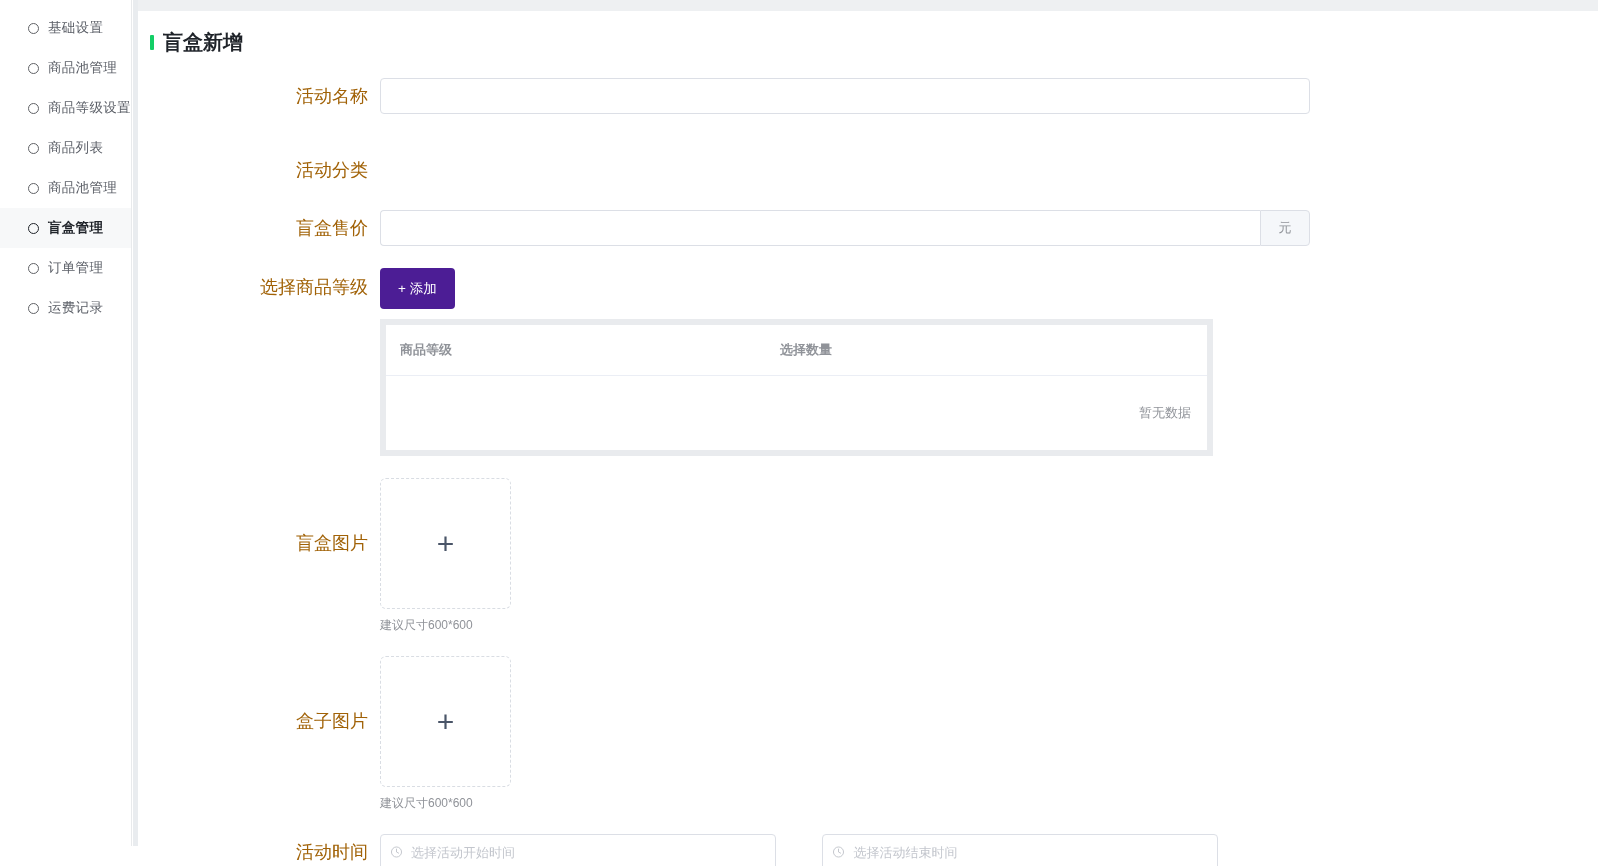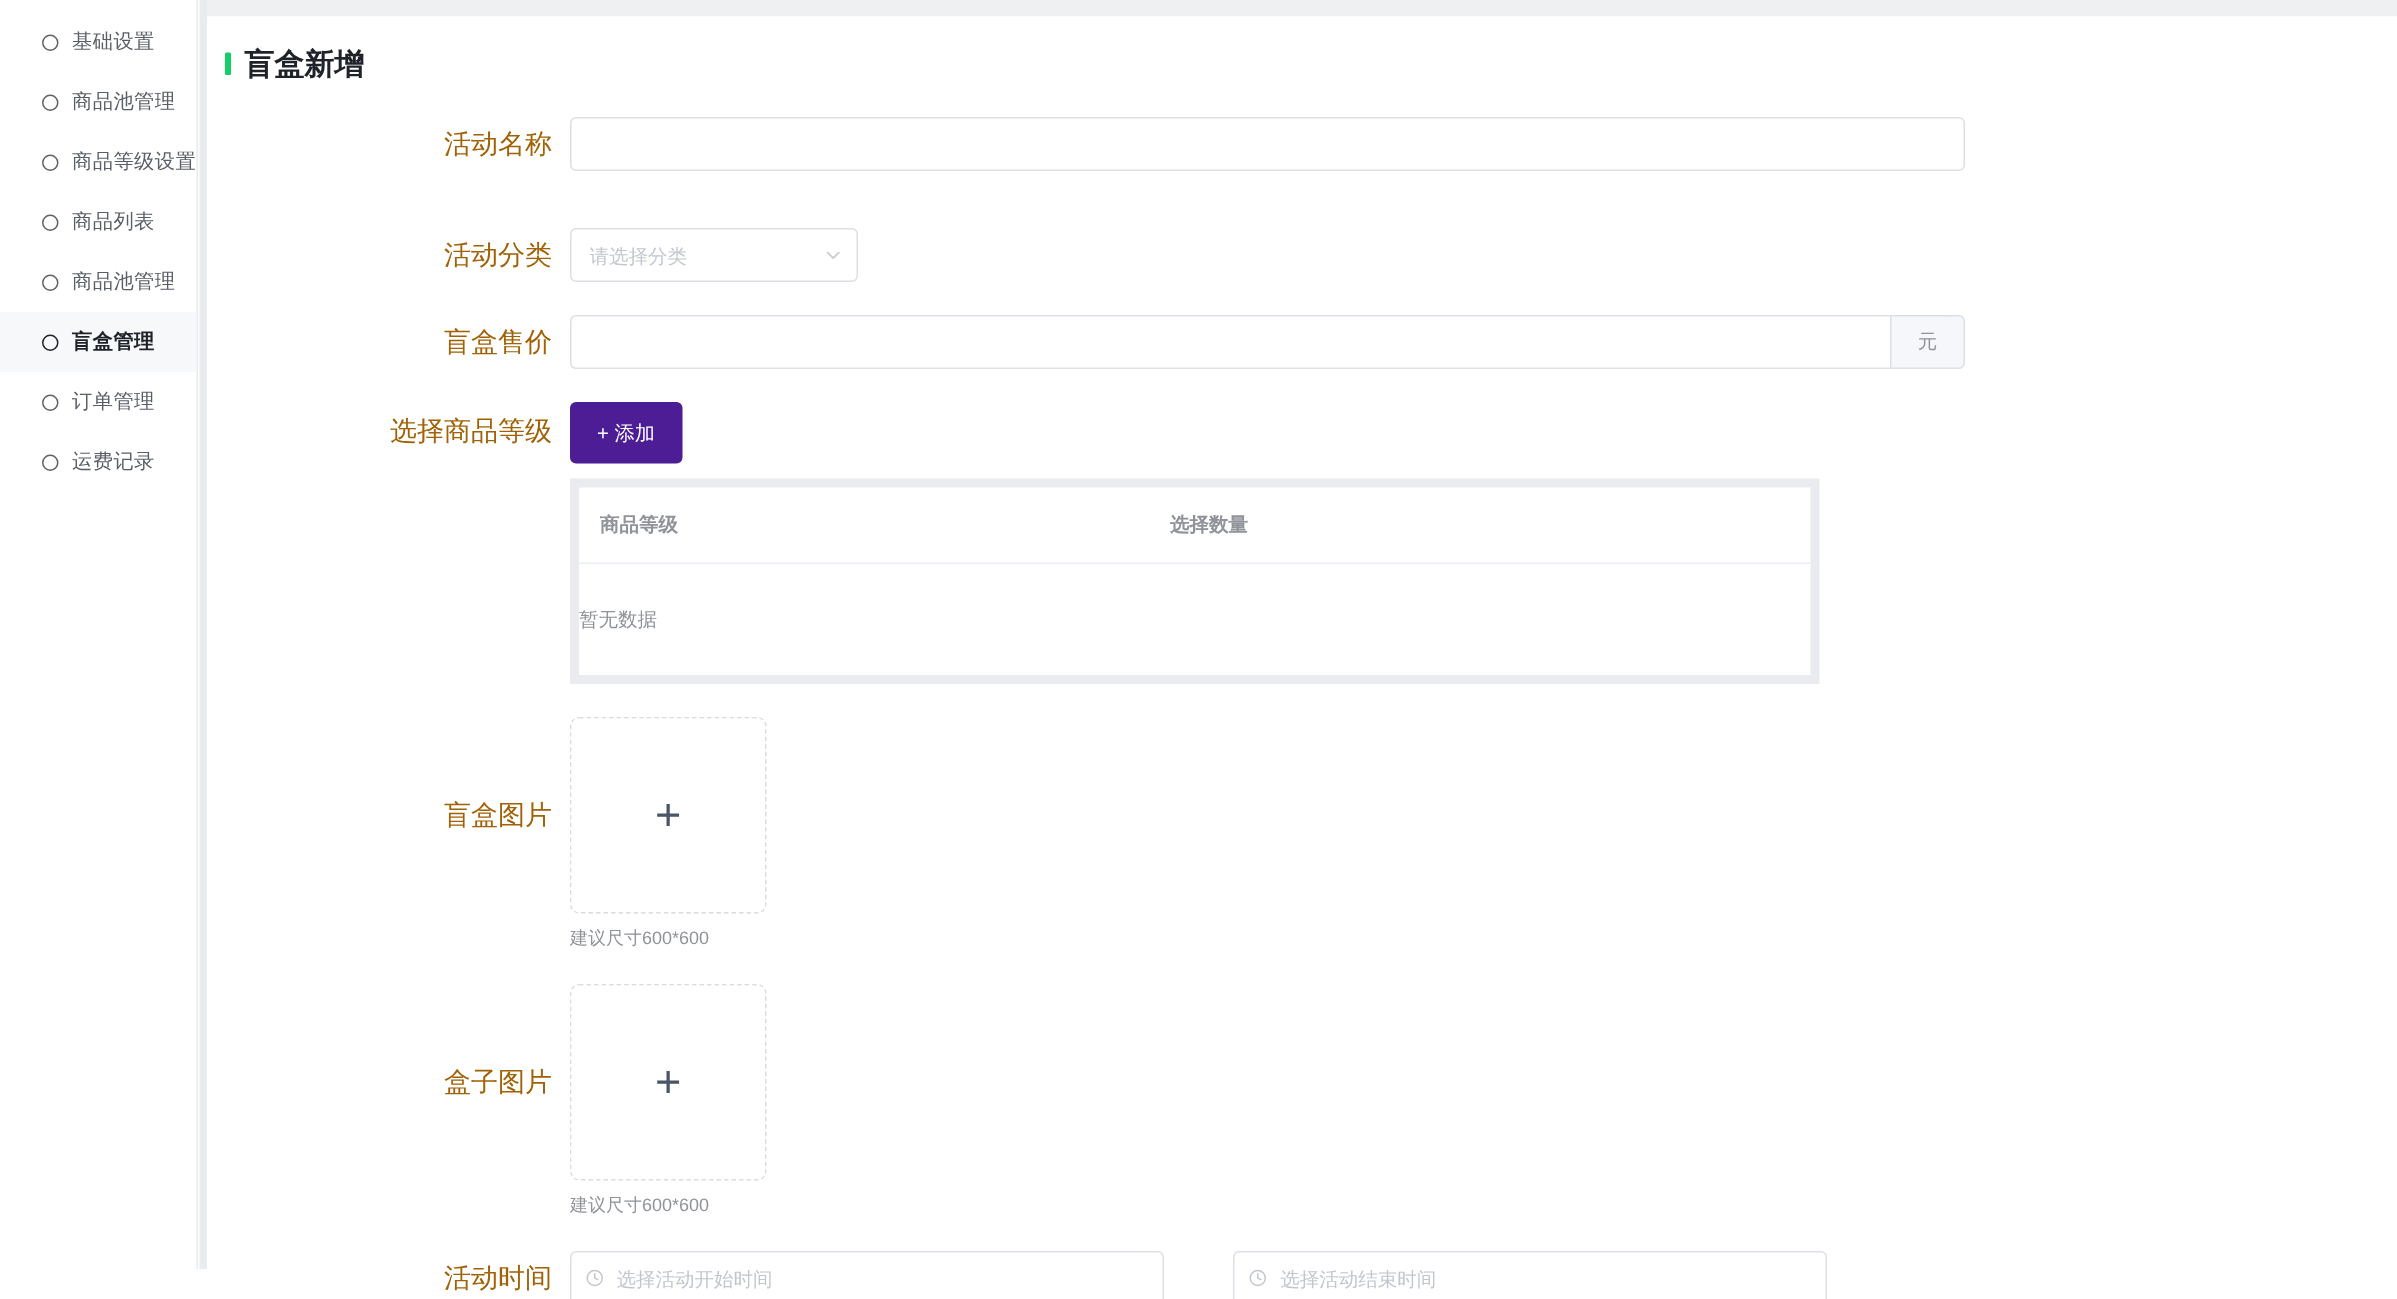--- a/index.html
+++ b/index.html
@@ -198,23 +198,23 @@
   }
   .tbl th {
     text-align: left;
     font-weight: bold;
     color: #909399;
     padding: 16px 0 16px 14px;
     border-bottom: 1px solid #ebeef5;
   }
   .tbl th.col2 { padding-left: 0; }
   .tbl td.empty {
-    text-align: left;
+    text-align: right;
     color: #909399;
-    padding: 28px 0;
+    padding: 28px 16px;
   }
 
   
   .uploader {
     width: 131px; height: 131px;
     border: 1px dashed #d9dde3;
     border-radius: 6px;
     display: flex;
     align-items: center;
     justify-content: center;
@@ -308,30 +308,20 @@
 
       <div class="form-row">
         <div class="form-label">活动名称</div>
         <div class="form-field">
           <input class="inp inp-name" type="text" placeholder="" style="">
         </div>
       </div>
 
       <div class="form-row" style="margin-top:38px;align-items:flex-end;">
         <div class="form-label">活动分类</div>
-        <div class="form-field">
-          <div class="select-wrap">
-            <input class="inp" type="text" readonly="" placeholder="请选择分类" style="">
-            <span class="chev">
-              <svg width="13" height="13" viewBox="0 0 16 16">
-                <path d="M3.5 6 L8 10.5 L12.5 6" fill="none" stroke="#c9ccd4" stroke-width="1.5" stroke-linecap="round" stroke-linejoin="round"></path>
-              </svg>
-            </span>
-          </div>
-        </div>
       </div>
 
       <div class="form-row">
         <div class="form-label">盲盒售价</div>
         <div class="form-field">
           <div class="price-group">
             <input class="inp" type="text" placeholder="" style="">
             <span class="unit-append">元</span>
           </div>
         </div>

